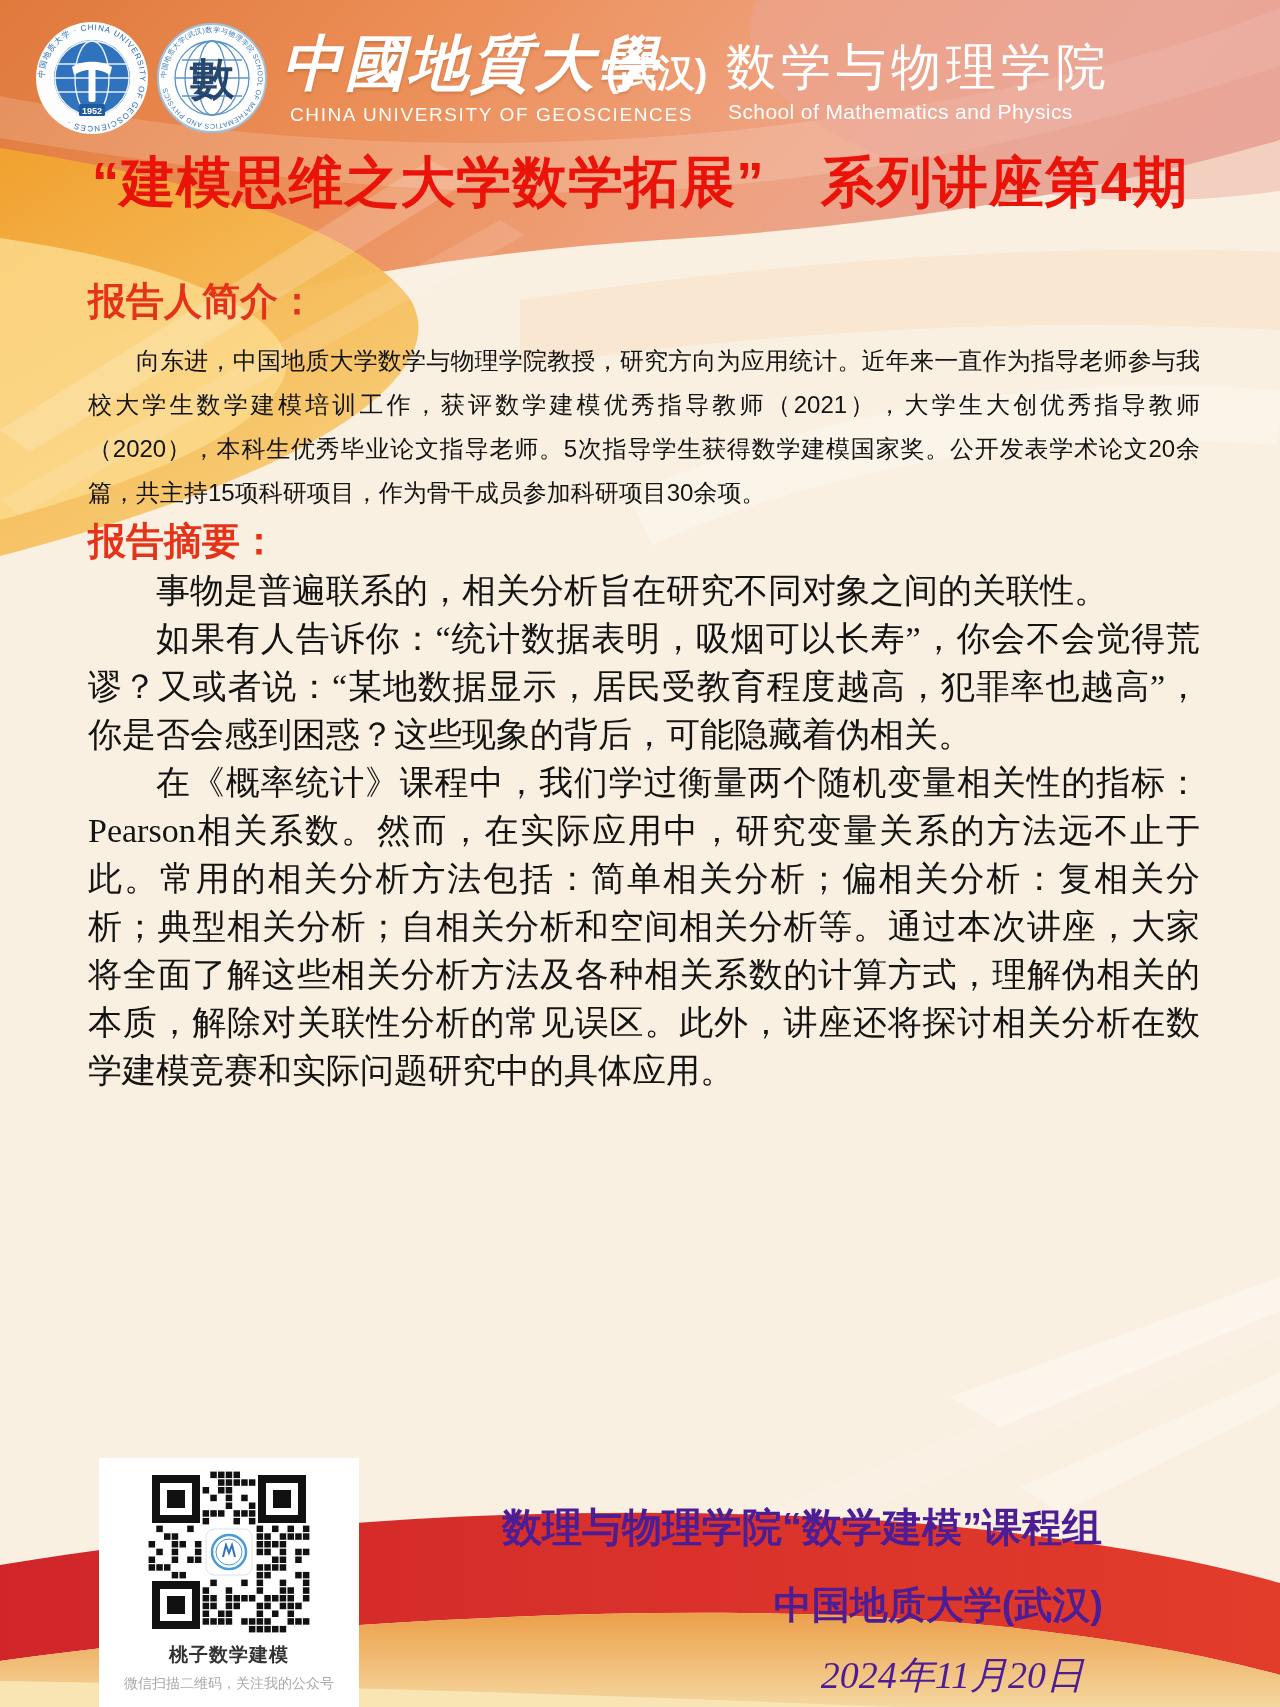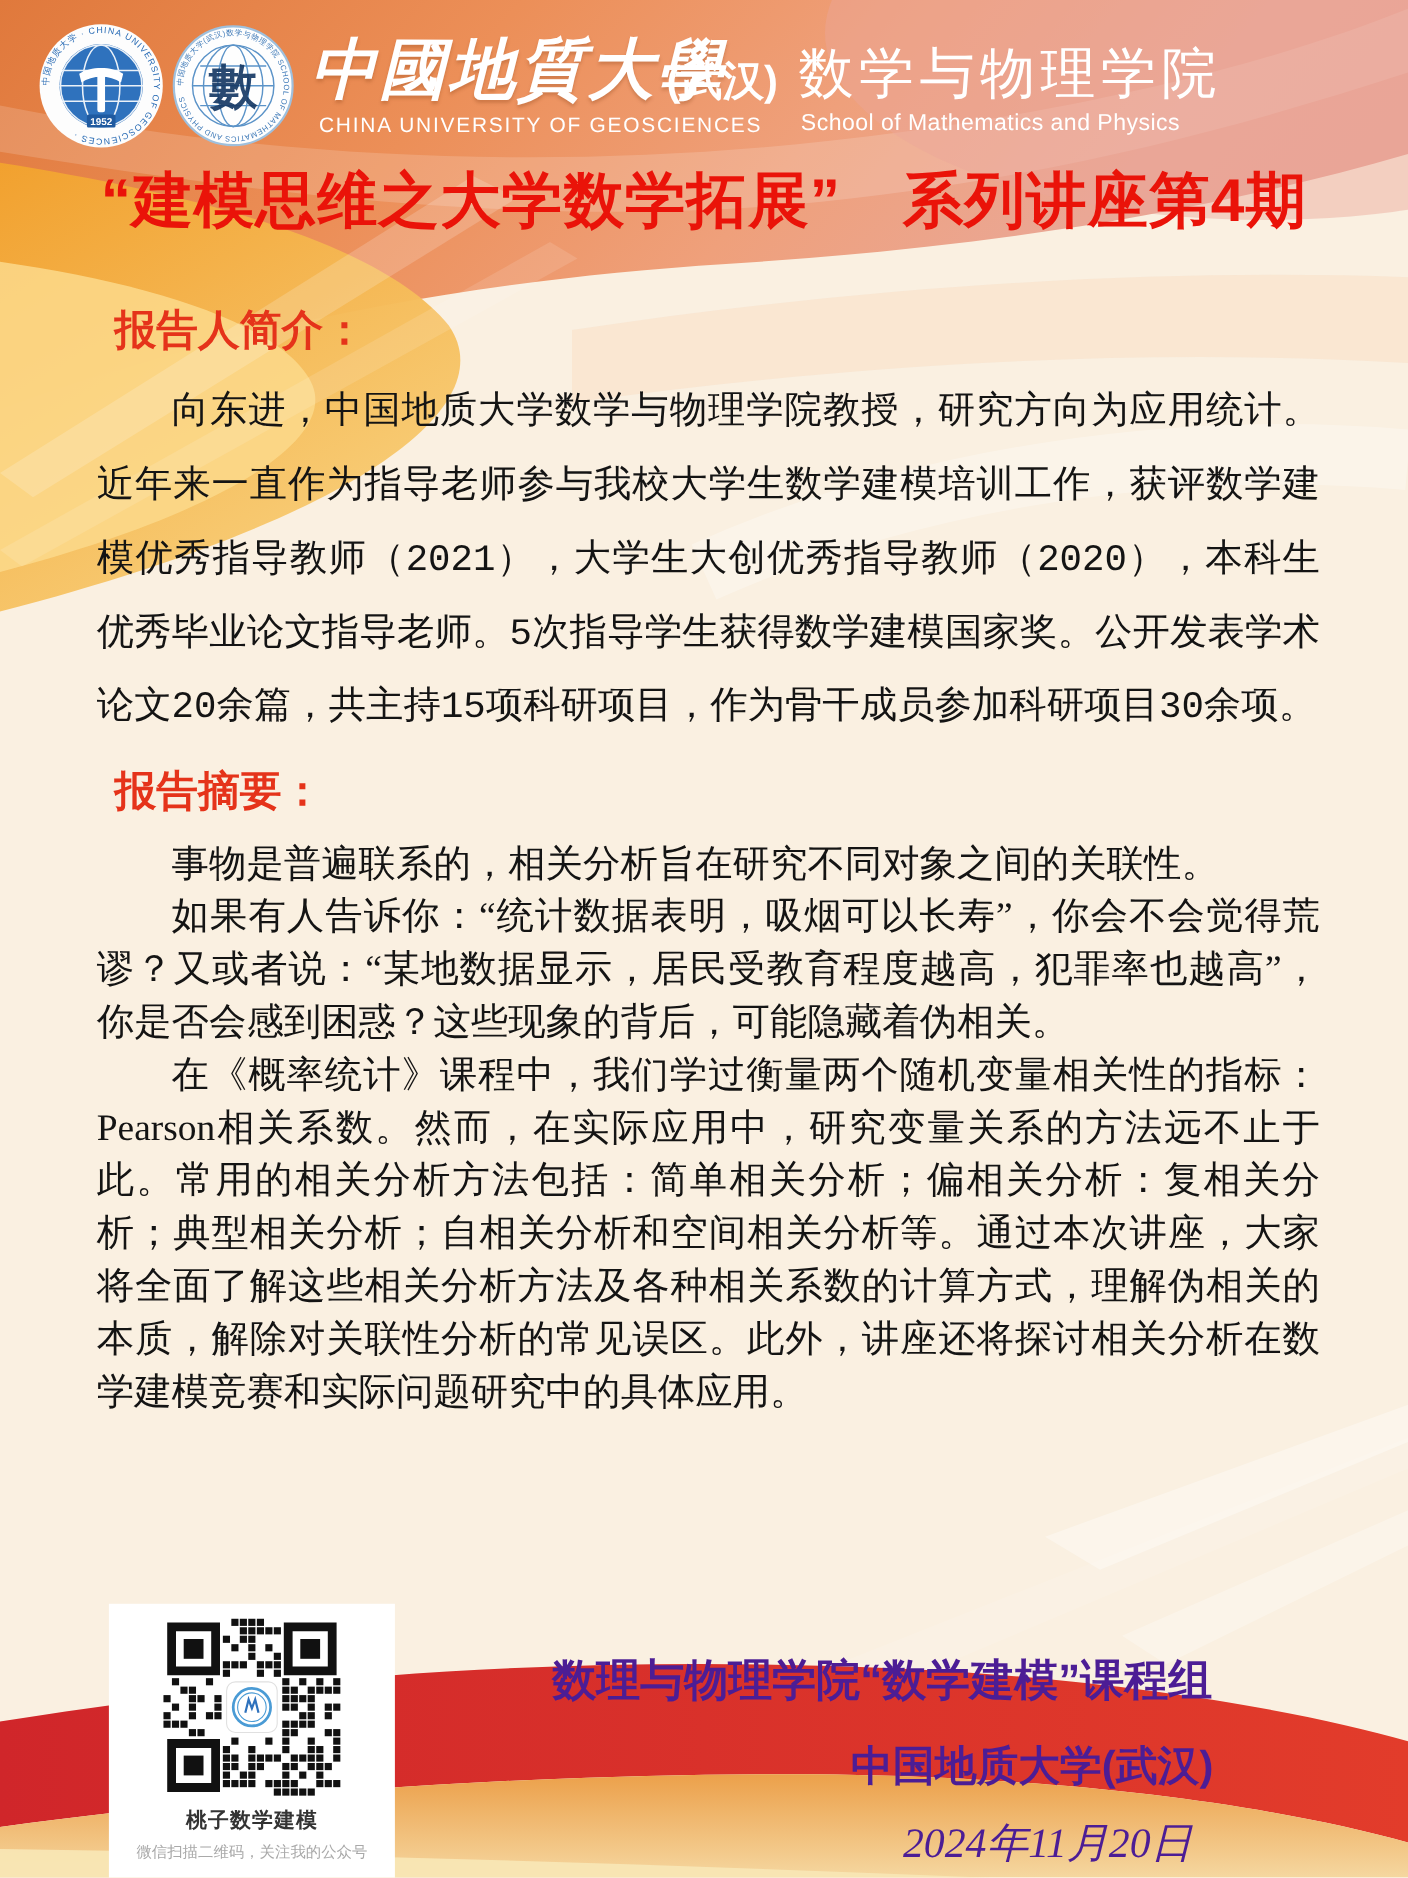--- a/index.html
+++ b/index.html
@@ -24,24 +24,24 @@
   
   .title{position:absolute;z-index:2;left:0;right:0;top:146px;margin:0;
          text-align:center;font-size:55px;font-weight:bold;color:#ea1309;
          letter-spacing:1px;}
 
   
   .main{position:absolute;z-index:3;left:88px;top:255px;width:1112px;color:#141414;}
   .info-row{font-size:37px;line-height:70px;white-space:nowrap;}
   .info-label{color:#e53f17;font-weight:bold;}
   .info-value{font-family:"Liberation Serif",serif;}
-  h2.sec{margin:16px;font-size:38px;line-height:52px;color:#e5331a;font-weight:bold;}
+  h2.sec{margin:0;font-size:38px;line-height:52px;color:#e5331a;font-weight:bold;}
   h2.bio-h{margin-top:20px;}
-  .bio-p{margin:12px 0 0;font-size:34px;line-height:67px;text-indent:2em;
-         text-align:justify;font-family:Liberation Mono, monospace;}
+  .bio-p{margin:12px 0 0;font-size:24px;line-height:44px;text-indent:2em;
+         text-align:justify;font-family:Liberation Sans, sans-serif;}
   .abs p{margin:0;font-size:34px;line-height:48px;text-indent:2em;
          text-align:justify;font-family:"Liberation Serif",serif;}
 
   
   .qr-card{position:absolute;z-index:2;left:99px;top:1458px;width:260px;height:317px;
            background:#ffffff;text-align:center;}
   .qr-card svg{display:block;margin:13px auto 0;}
   .qr-label{margin-top:9px;font-size:19px;font-weight:bold;color:#333333;letter-spacing:1px;}
   .qr-caption{margin-top:7px;font-size:14px;color:#a9a9a9;}
 

